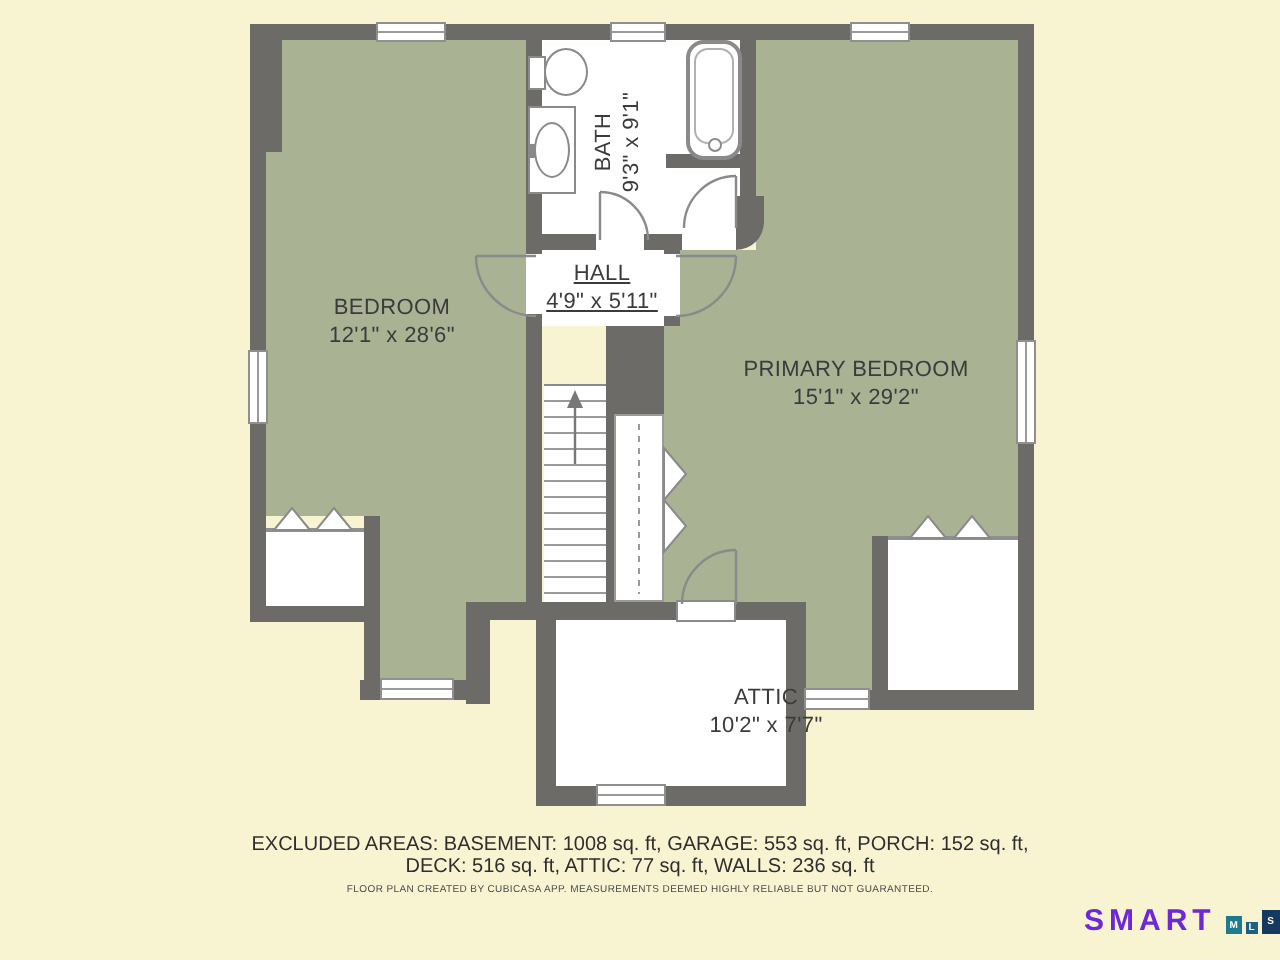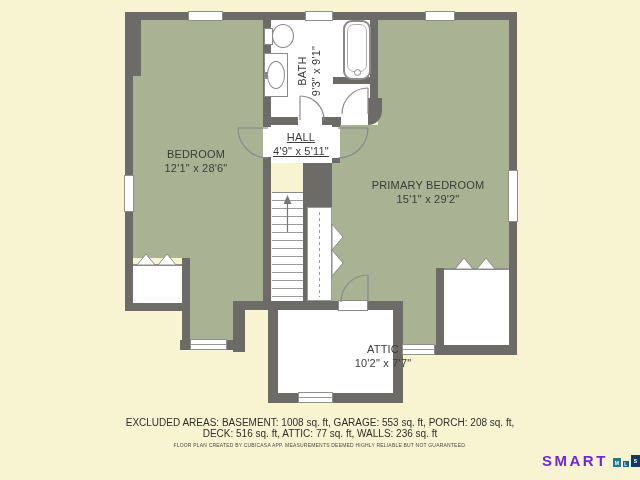--- a/index.html
+++ b/index.html
@@ -152,21 +152,21 @@
   <div class="rlabel" style="left:428px;top:192px;text-align:center;">
     <div>PRIMARY BEDROOM</div>
     <div>15'1" x 29'2"</div>
   </div>
   <div class="rlabel" style="left:335px;top:356px;margin-left:48px;">
     <div>ATTIC</div>
     <div>10'2" x 7'7"</div>
   </div>
 
   <div id="footer">
-    <div class="f-line">EXCLUDED AREAS: BASEMENT: 1008 sq. ft, GARAGE: 553 sq. ft, PORCH: 208 sq. ft,</div>
+    <div class="f-line">EXCLUDED AREAS: BASEMENT: 1008 sq. ft, GARAGE: 553 sq. ft, PORCH: 152 sq. ft,</div>
     <div class="f-line">DECK: 516 sq. ft, ATTIC: 77 sq. ft, WALLS: 236 sq. ft</div>
     <div class="f-disc">FLOOR PLAN CREATED BY CUBICASA APP. MEASUREMENTS DEEMED HIGHLY RELIABLE BUT NOT GUARANTEED.</div>
   </div>
 
   <div id="logo">
     <span class="brand">SMART</span>
     <span class="tiles">
       <span class="tile t1">M</span>
       <span class="tile t2">L</span>
       <span class="tile t3">S</span>

